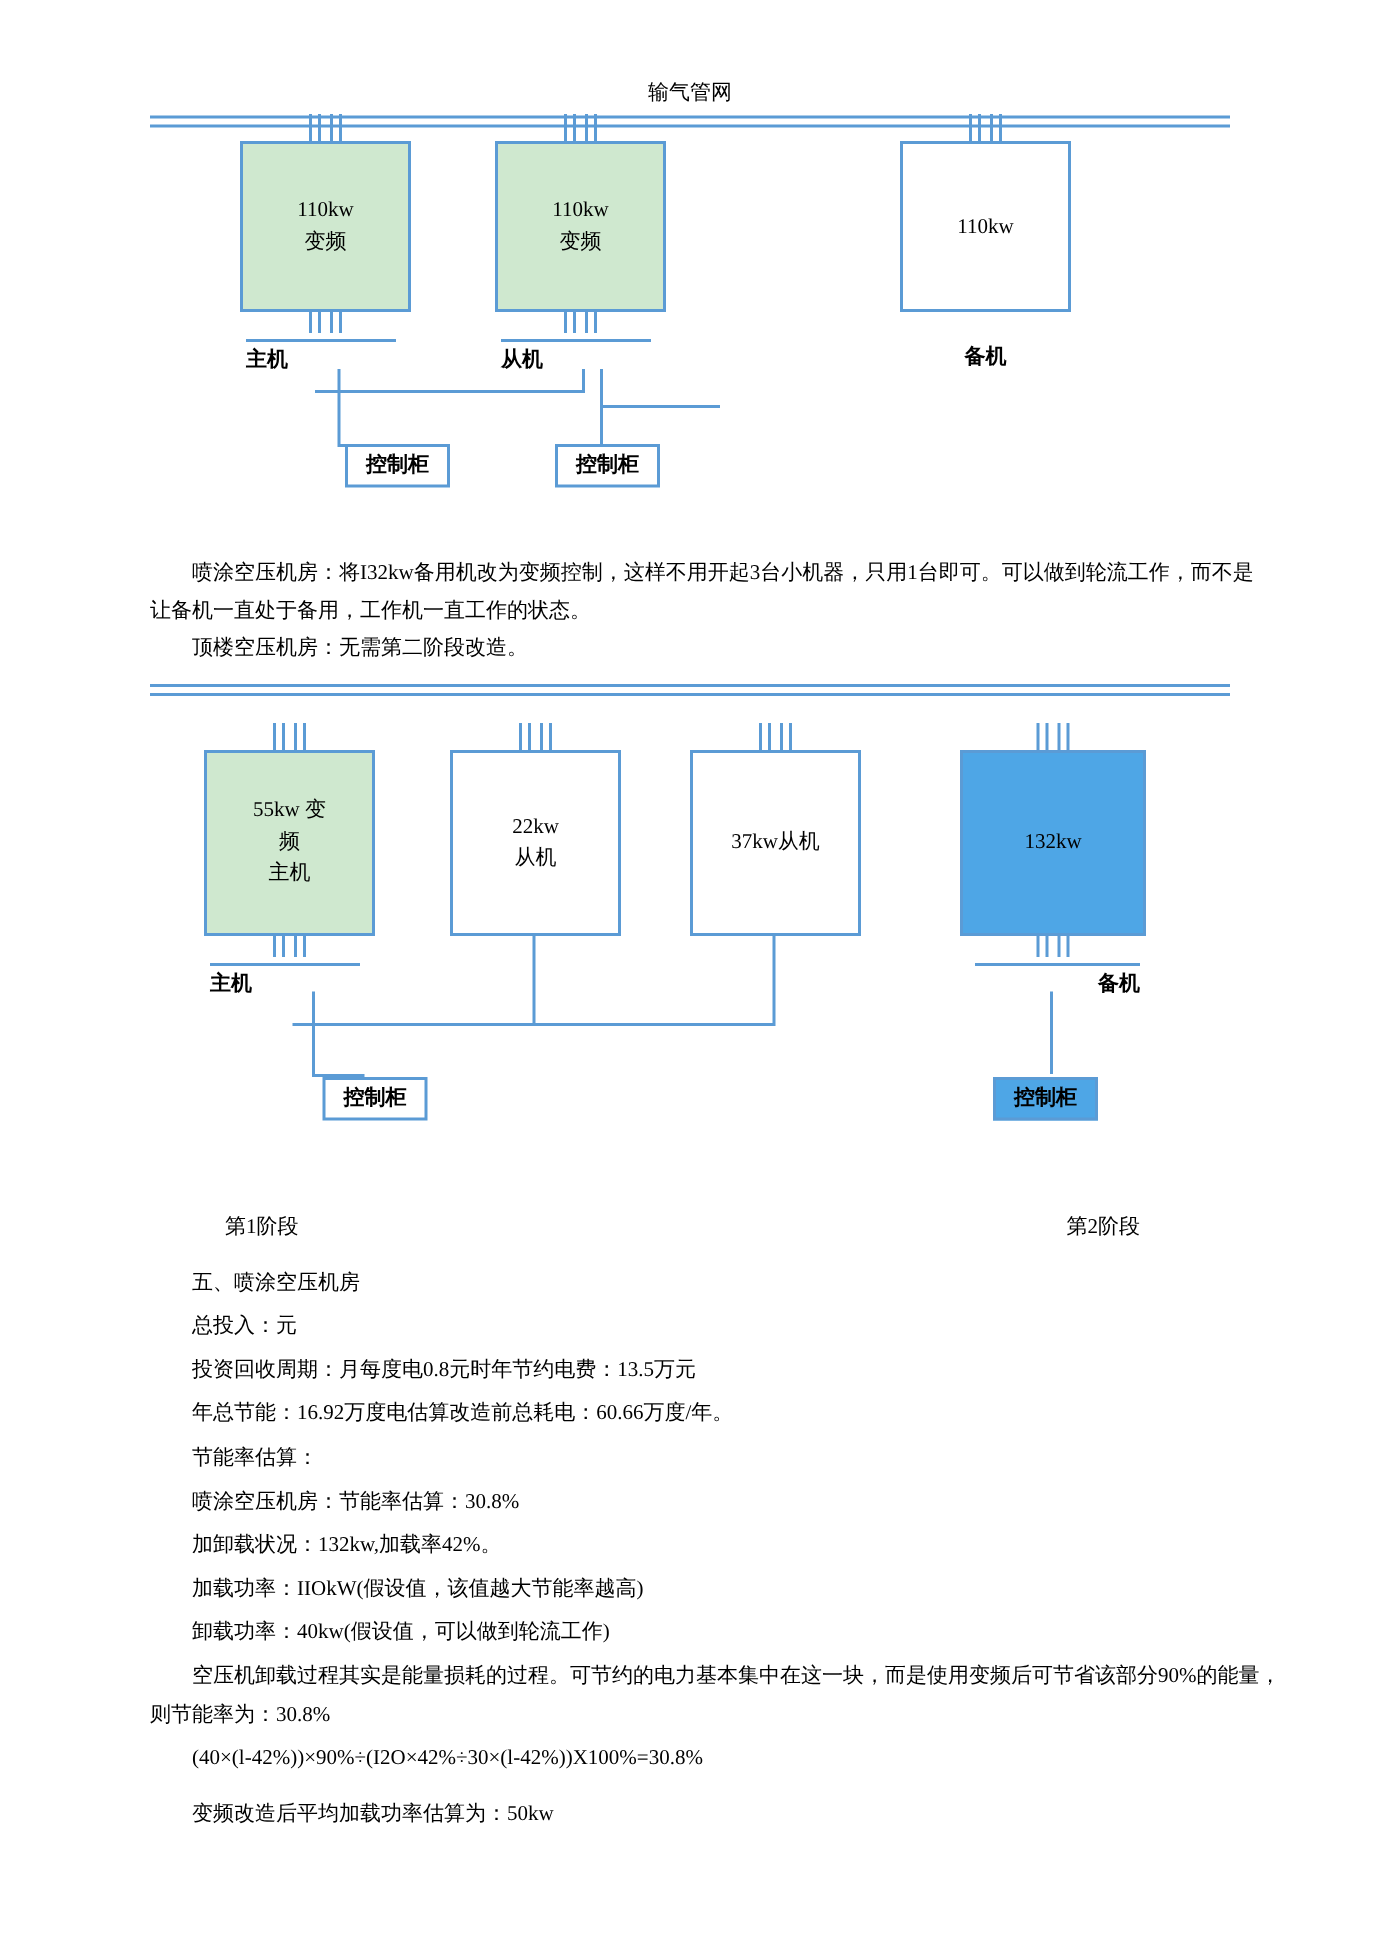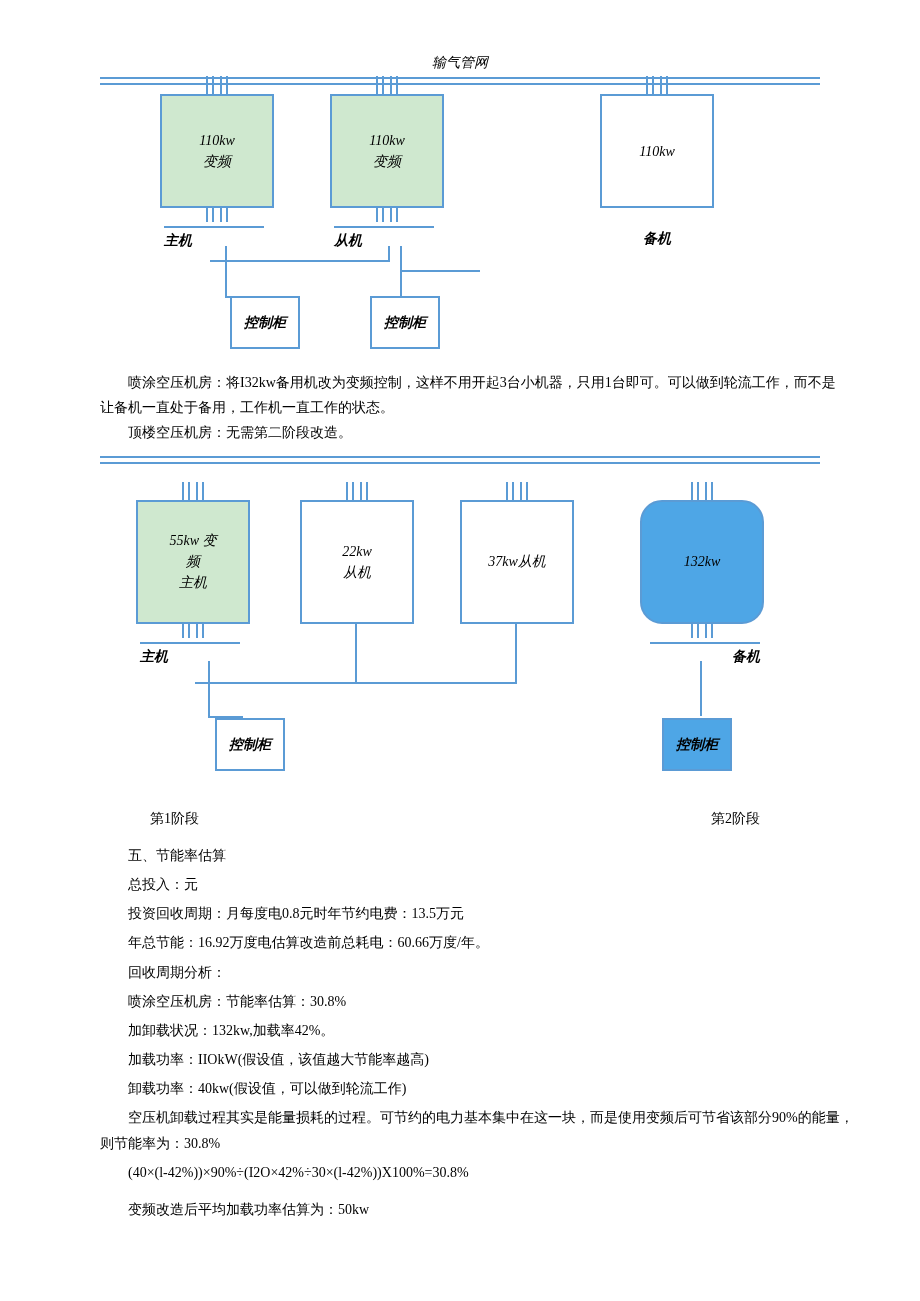--- a/index.html
+++ b/index.html
@@ -7,21 +7,20 @@
     padding: 40px 60px;
     font-family: "SimSun", "宋体", serif;
     font-size: 14px;
     line-height: 1.8;
     color: #000;
     background: #fff;
     width: 800px;
   }
   .diagram {
     margin: 10px auto 20px;
-    font-style: italic;
   }
   .diagram-title {
     text-align: center;
     font-size: 14px;
     margin-bottom: 2px;
   }
   .bus {
     height: 4px;
     background: none;
     border-top: 2px solid #5B9BD5;
@@ -49,40 +48,40 @@
     border: 2px solid #5B9BD5;
     display: flex;
     align-items: center;
     justify-content: center;
     text-align: center;
     font-size: 14px;
     line-height: 1.5;
   }
   .green { background: #CFE8CF; }
   .white { background: #FFFFFF; }
-  .bluebox { background: #4EA6E6; color: #000; border-radius: 22px; }
+  .bluebox { background: #4EA6E6; color: #000; }
   .sublabel {
     font-size: 14px;
     margin-top: 4px;
     font-weight: bold;
   }
   .hline {
     position: absolute;
     height: 0;
     border-top: 2px solid #5B9BD5;
   }
   .vline {
     position: absolute;
     width: 0;
     border-left: 2px solid #5B9BD5;
   }
   .smallbox {
     border: 2px solid #5B9BD5;
     font-size: 14px;
-    padding: 12px 12px;
+    padding: 0 12px;
     background: #fff;
     font-weight: bold;
   }
   .smallbox.bluebg {
     background: #4EA6E6;
   }
   p.body {
     margin: 0 0 0 0;
     text-indent: 2em;
   }
@@ -236,25 +235,25 @@
   <div class="vline" style="left:600px; top:205px; height:55px;"></div>
   <div class="smallbox bluebg" style="position:absolute; left:562px; top:262px;">控制柜</div>
 </div>
 
 <div class="phase-row">
   <span>第1阶段</span>
   <span style="margin-right:60px;">第2阶段</span>
 </div>
 
 <div style="margin-left:40px;">
-  <p class="calc">五、节能率估算</p>
+  <p class="calc">五、喷涂空压机房</p>
   <p class="calc">总投入：元</p>
   <p class="calc">投资回收周期：月每度电0.8元时年节约电费：13.5万元</p>
   <p class="calc">年总节能：16.92万度电估算改造前总耗电：60.66万度/年。</p>
-  <p class="calc">回收周期分析：</p>
+  <p class="calc">节能率估算：</p>
   <p class="calc">喷涂空压机房：节能率估算：30.8%</p>
   <p class="calc">加卸载状况：132kw,加载率42%。</p>
   <p class="calc">加载功率：IIOkW(假设值，该值越大节能率越高)</p>
   <p class="calc">卸载功率：40kw(假设值，可以做到轮流工作)</p>
 </div>
 <p class="calc" style="margin-left:40px; text-indent:2em;">空压机卸载过程其实是能量损耗的过程。可节约的电力基本集中在这一块，而是使用变频后可节省该部分90%的能量，则节能率为：30.8%</p>
 <p class="formula" style="margin-left:40px; margin-bottom:12px;">(40×(l-42%))×90%÷(I2O×42%÷30×(l-42%))X100%=30.8%</p>
 <p class="calc" style="margin-left:40px;">变频改造后平均加载功率估算为：50kw</p>
 
 </body></html>

